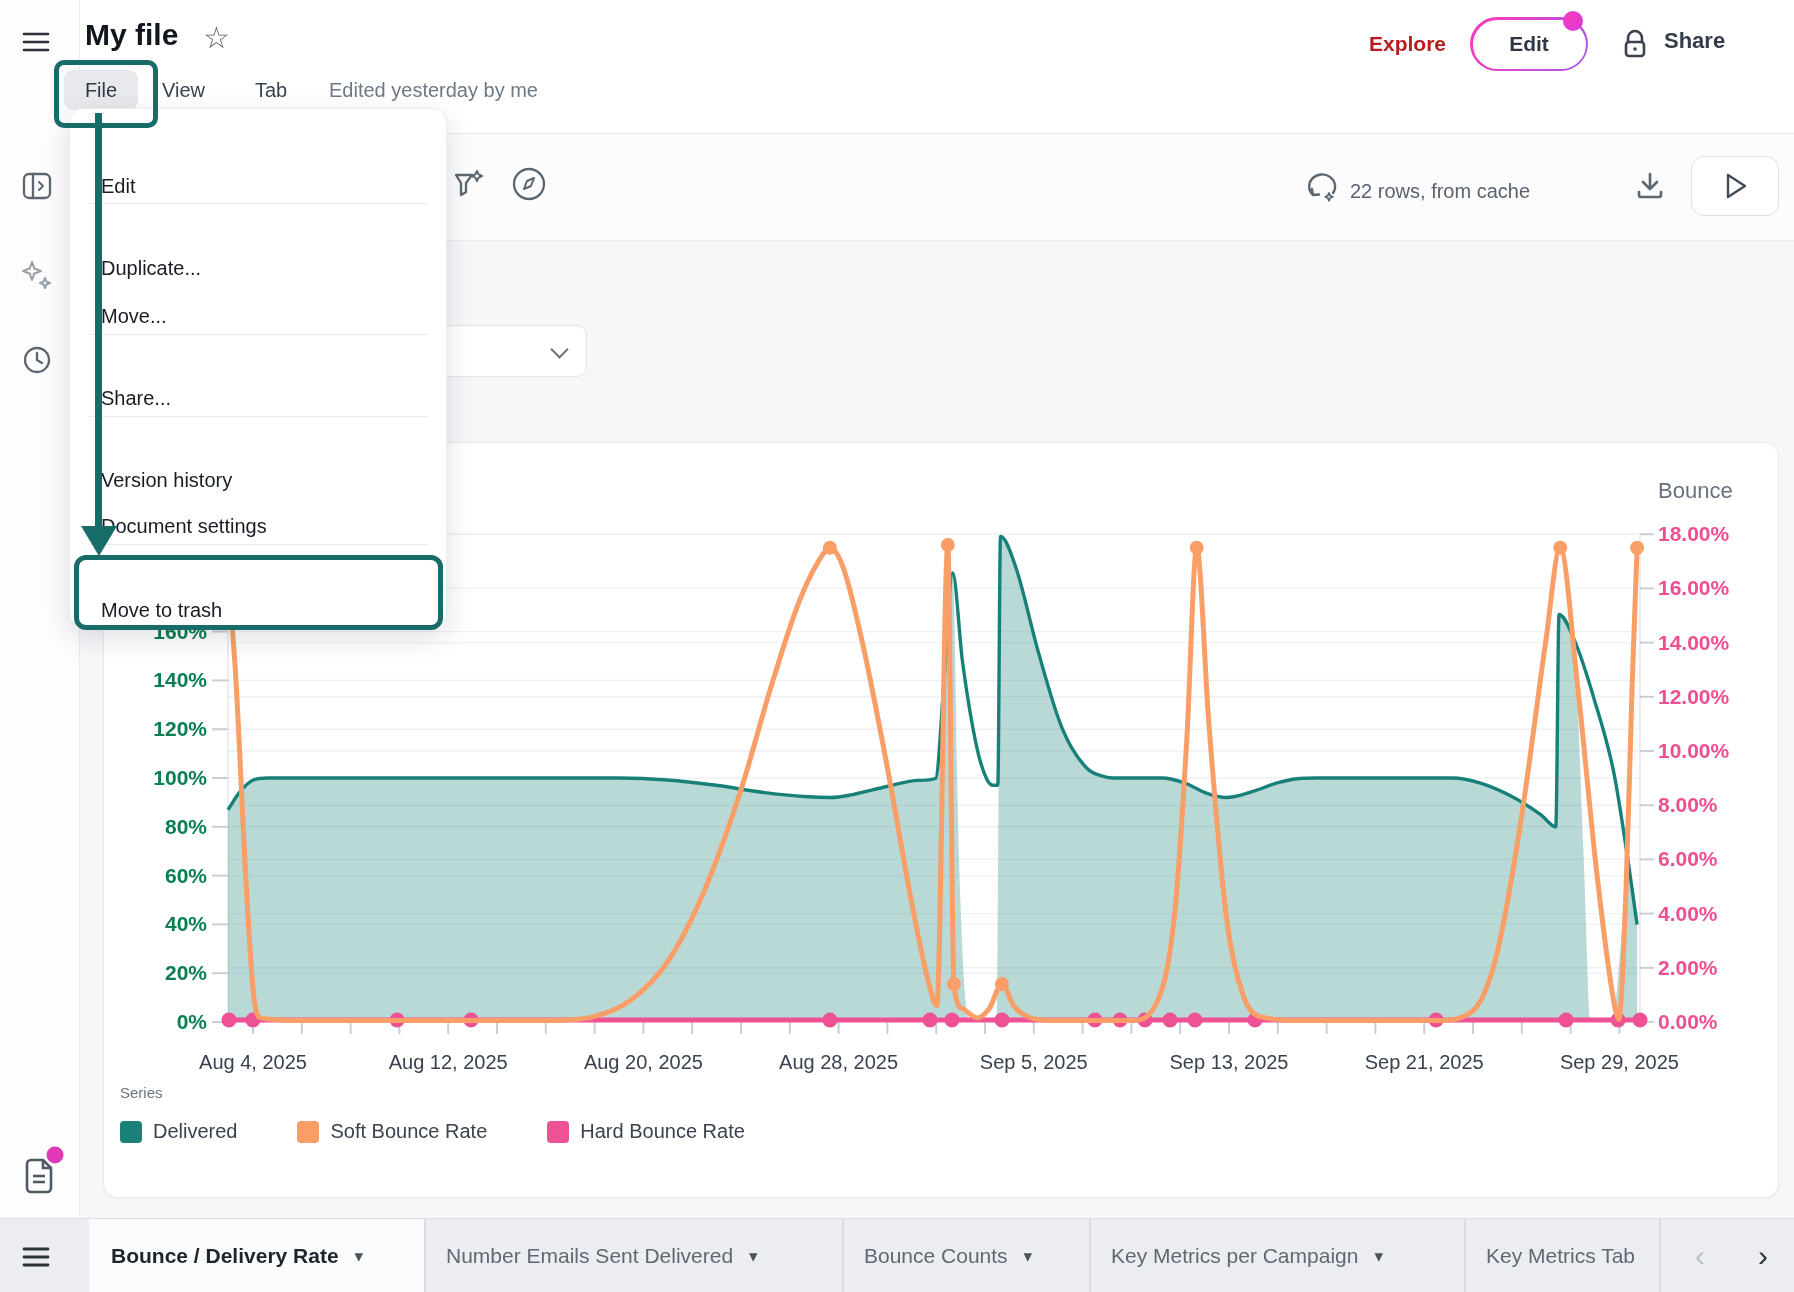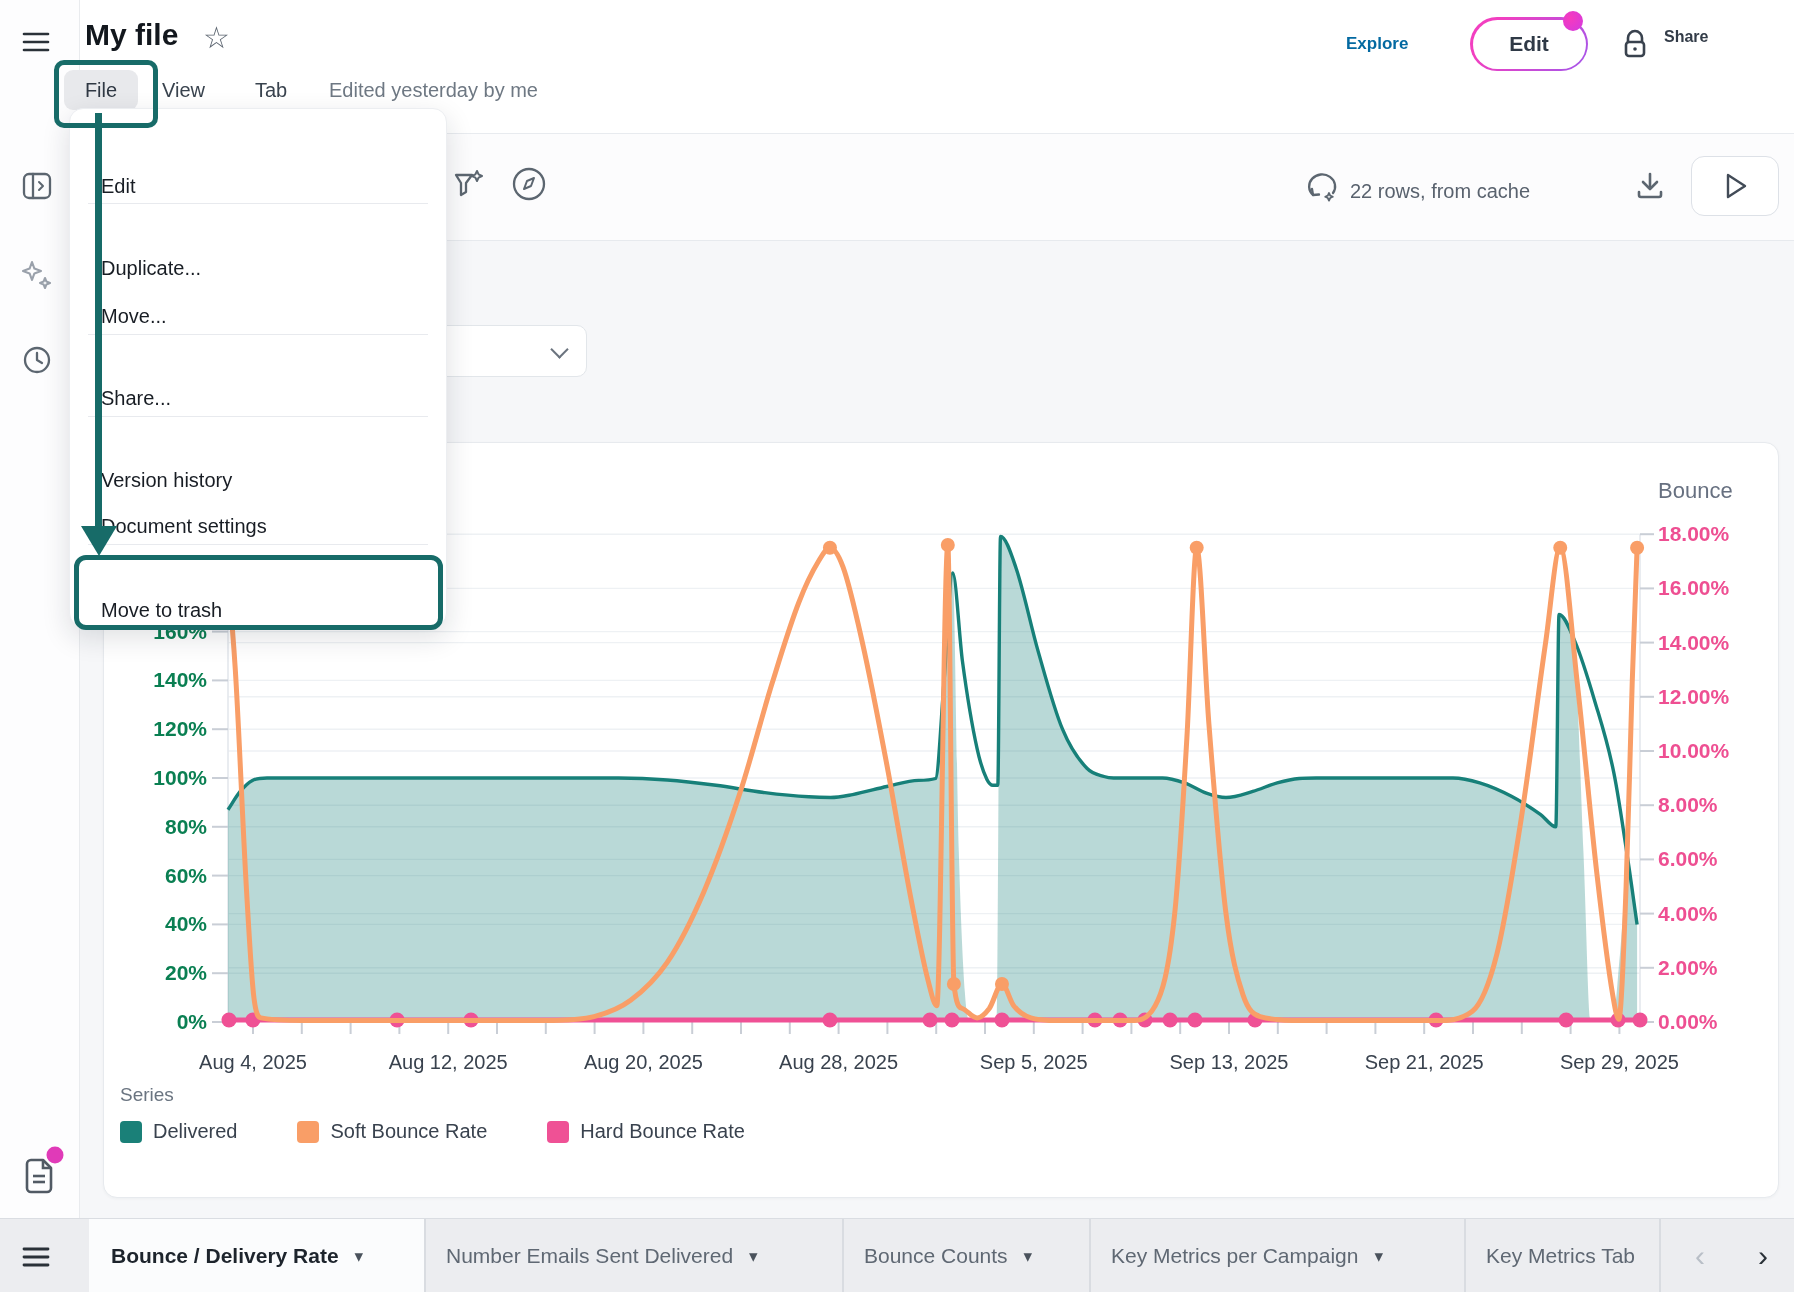--- a/index.html
+++ b/index.html
@@ -9,33 +9,33 @@
   
   #sidebar{left:0;top:0;width:79px;height:1218px;background:#fdfdfe;border-right:1.5px solid #e9ebee;z-index:16;}
   #header{left:0;top:0;width:1794px;height:133px;background:#fff;border-bottom:1.5px solid #e8ebef;z-index:14;}
   #toolbar{left:79px;top:133px;width:1715px;height:107px;background:#fcfcfd;border-bottom:1.5px solid #e7eaee;z-index:13;}
   .icon-btn{display:flex;align-items:center;justify-content:center;cursor:pointer;}
   #page-title{left:85px;top:18px;font-size:30px;font-weight:700;color:#12171d;z-index:17;}
   #fav-star{left:203px;top:20px;font-size:30px;color:#5d6671;z-index:17;}
   .menubar-item{top:70px;height:40px;line-height:40px;font-size:20px;color:#39434e;font-weight:500;z-index:17;}
   #file-pill{left:64px;top:70px;width:74px;height:40px;background:#e8e9ec;border-radius:9px;text-align:center;line-height:40px;font-size:20px;color:#2f3843;font-weight:500;z-index:17;}
   #edited-status{left:329px;top:70px;height:40px;line-height:40px;font-size:20px;color:#6e7883;font-weight:400;z-index:17;}
-  #explore-btn{left:1346px;top:28px;width:100px;height:32px;line-height:32px;font-size:17px;font-weight:700;color:#0369a1;text-align:left;z-index:17;}
+  #explore-btn{left:1346px;top:28px;width:100px;height:32px;line-height:32px;font-size:21px;font-weight:700;color:#b91c1c;text-align:right;z-index:17;}
   #edit-pill{left:1470px;top:17px;width:118px;height:54px;border-radius:28px;background:linear-gradient(125deg,#f23fc0 20%,#a855e8 95%);padding:0;z-index:17;}
   #edit-pill .inner{position:absolute;left:2.5px;top:2.5px;right:2.5px;bottom:2.5px;background:#fff;border-radius:26px;display:flex;align-items:center;justify-content:center;font-size:21px;font-weight:700;color:#2f3946;}
   #edit-dot{left:1563px;top:11px;width:20px;height:20px;border-radius:50%;background:radial-gradient(circle at 35% 35%,#f73bbd,#d23ae0);z-index:18;}
-  #share-btn{left:1664px;top:28px;font-size:16px;font-weight:700;color:#333c48;z-index:17;}
+  #share-btn{left:1664px;top:28px;font-size:22px;font-weight:700;color:#333c48;z-index:17;}
   #rows-status{left:1350px;top:172px;font-size:20px;color:#59626e;z-index:14;margin-top:8px;}
   #run-btn{left:1691px;top:156px;width:86px;height:58px;background:#fff;border:1.5px solid #dde1e7;border-radius:13px;z-index:14;}
   
   #select-box{left:380px;top:325px;width:205px;height:50px;background:#fff;border:1.5px solid #e2e6ea;border-radius:10px;z-index:5;}
   #select-box .chev{position:absolute;right:20px;top:17px;width:11px;height:11px;border-right:2.2px solid #6b737e;border-bottom:2.2px solid #6b737e;transform:rotate(45deg);}
   #chart-card{left:103px;top:442px;width:1674px;height:754px;background:#fff;border:1.5px solid #e7eaee;border-radius:14px;box-shadow:0 1px 3px rgba(30,40,50,.04);z-index:1;}
   #chart-svg{left:0;top:0;width:1794px;height:1292px;z-index:2;pointer-events:none;}
-  #legend-title{left:120px;top:1084px;font-size:19px;color:#6a7480;z-index:3;}
+  #legend-title{left:120px;top:1084px;font-size:15px;color:#6a7480;z-index:3;}
   #legend-row{left:120px;top:1120px;display:flex;gap:60px;align-items:flex-end;z-index:3;}
   .legend-item{display:flex;align-items:center;gap:11px;font-size:20px;color:#39424e;cursor:pointer;}
   .legend-swatch{width:22px;height:22px;border-radius:4px;display:inline-block;}
   
   #file-menu{left:69px;top:108px;width:376px;height:517px;background:#fff;border:1px solid #eceef1;border-radius:14px;box-shadow:0 10px 28px rgba(20,30,40,.14);z-index:20;}
   .menu-item{position:absolute;left:31px;width:320px;height:44px;line-height:44px;font-size:20px;color:#181d24;cursor:pointer;}
   .menu-divider{position:absolute;left:18px;width:340px;height:1px;background:#e8eaee;}
   
   .annot{z-index:30;pointer-events:none;}
   #annot-file-box{left:54px;top:60px;width:94px;height:58px;border:5px solid #176b68;border-radius:10px;}

